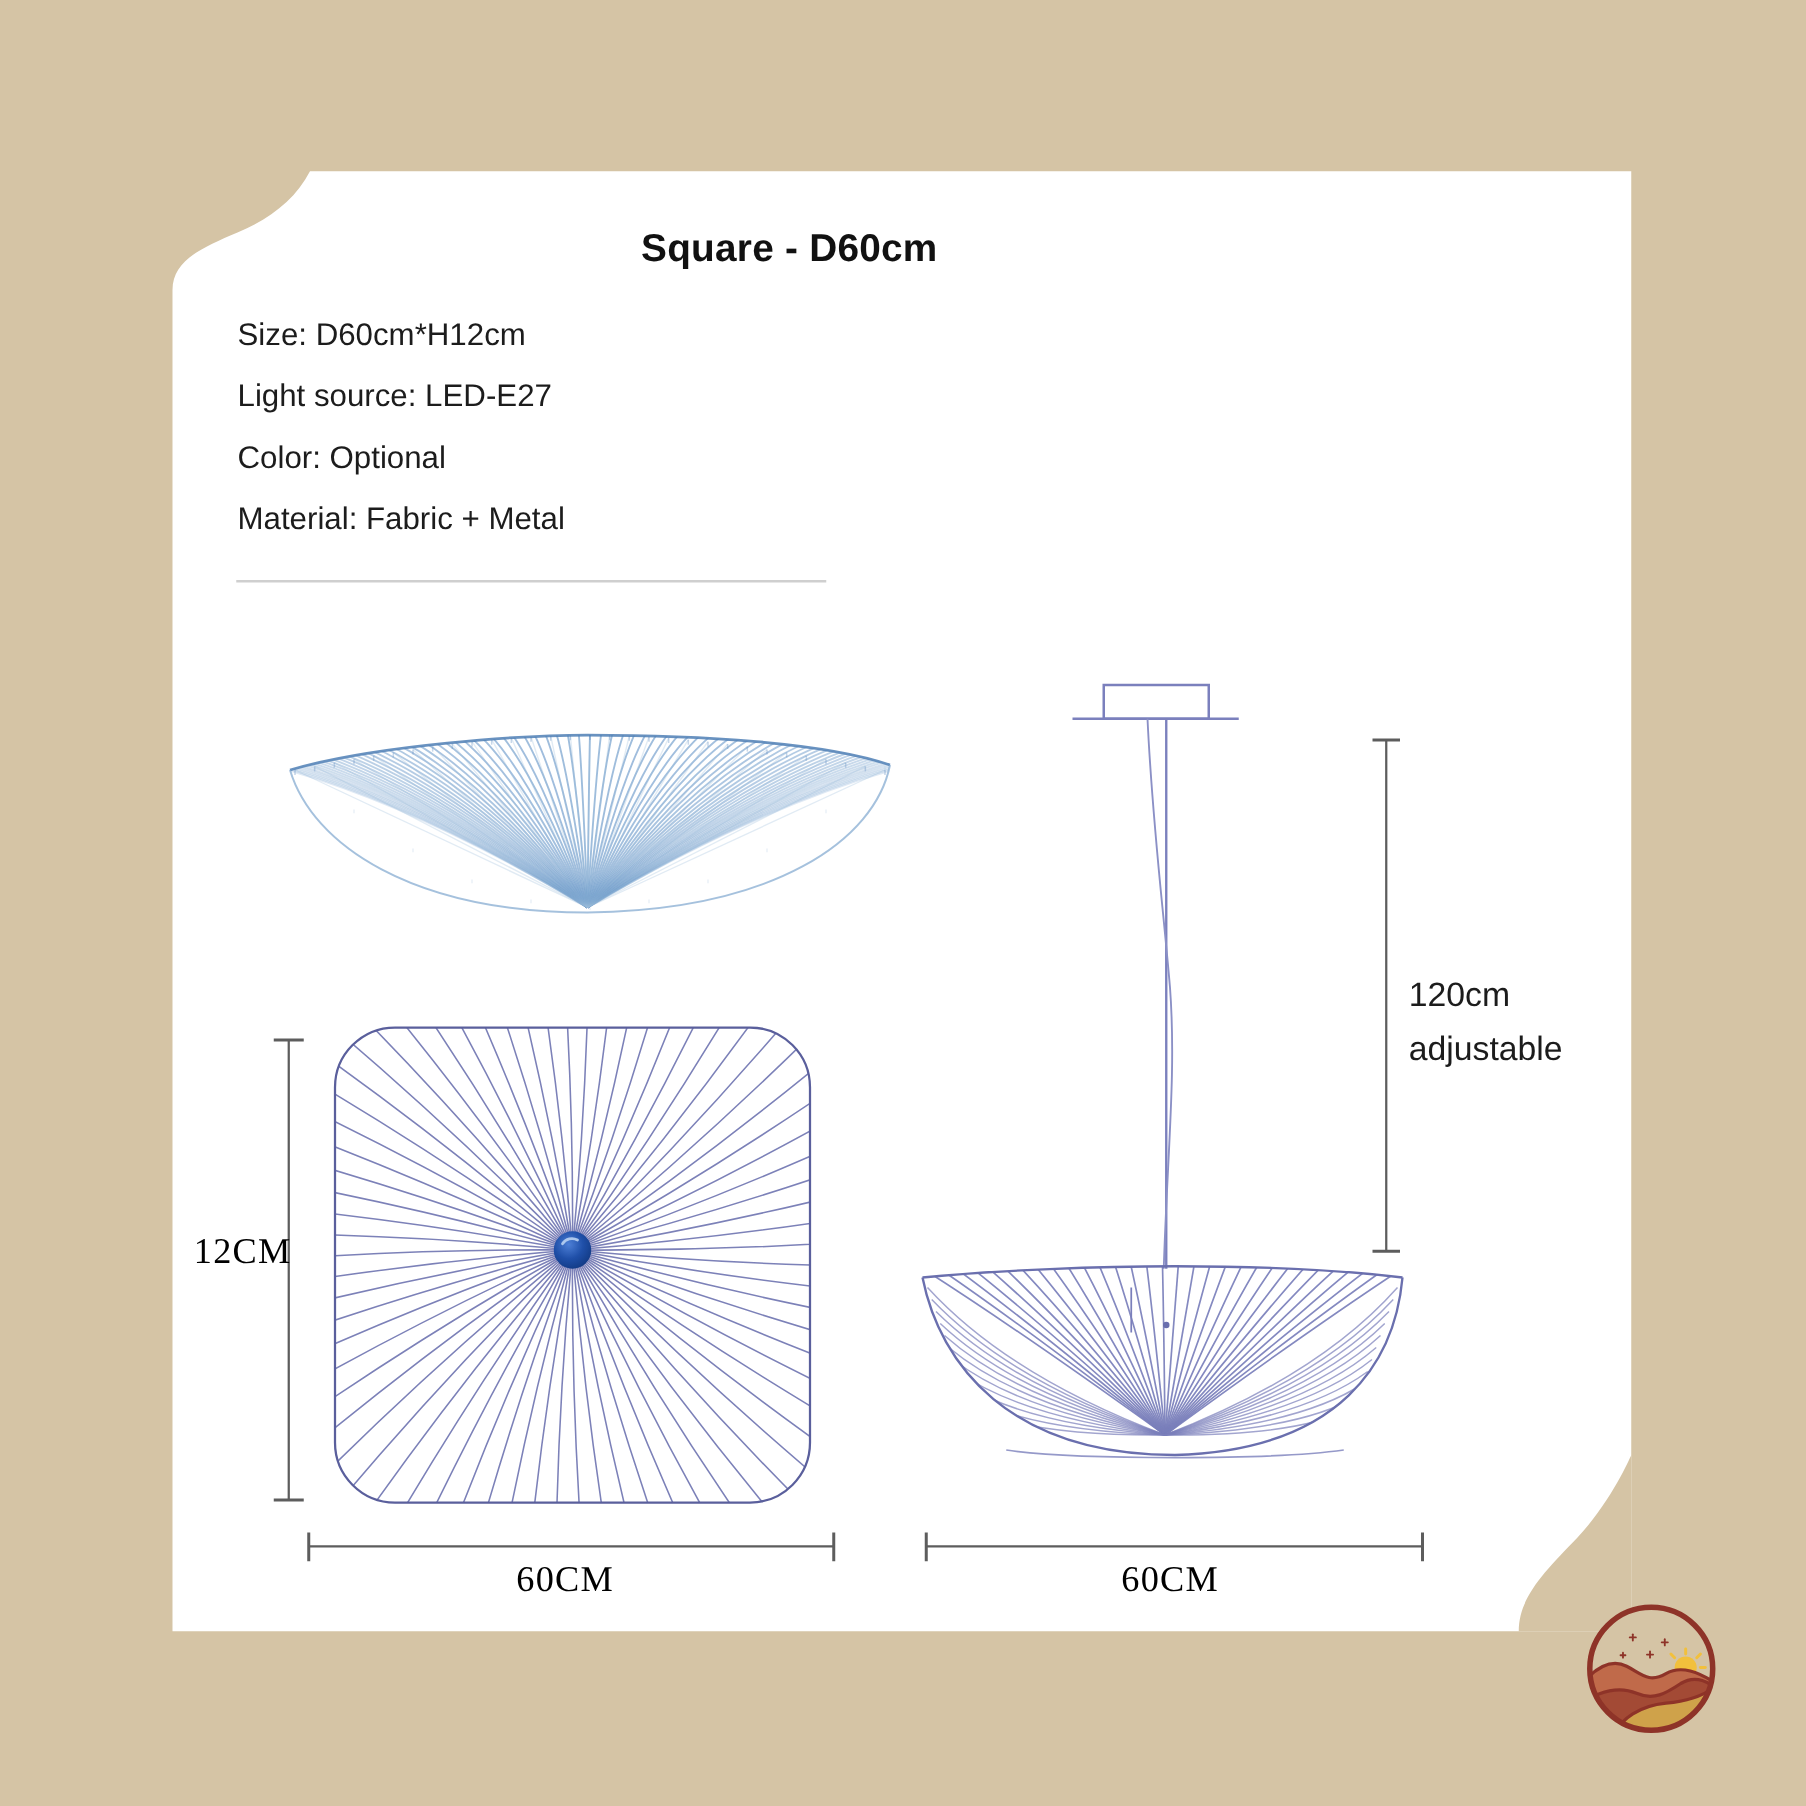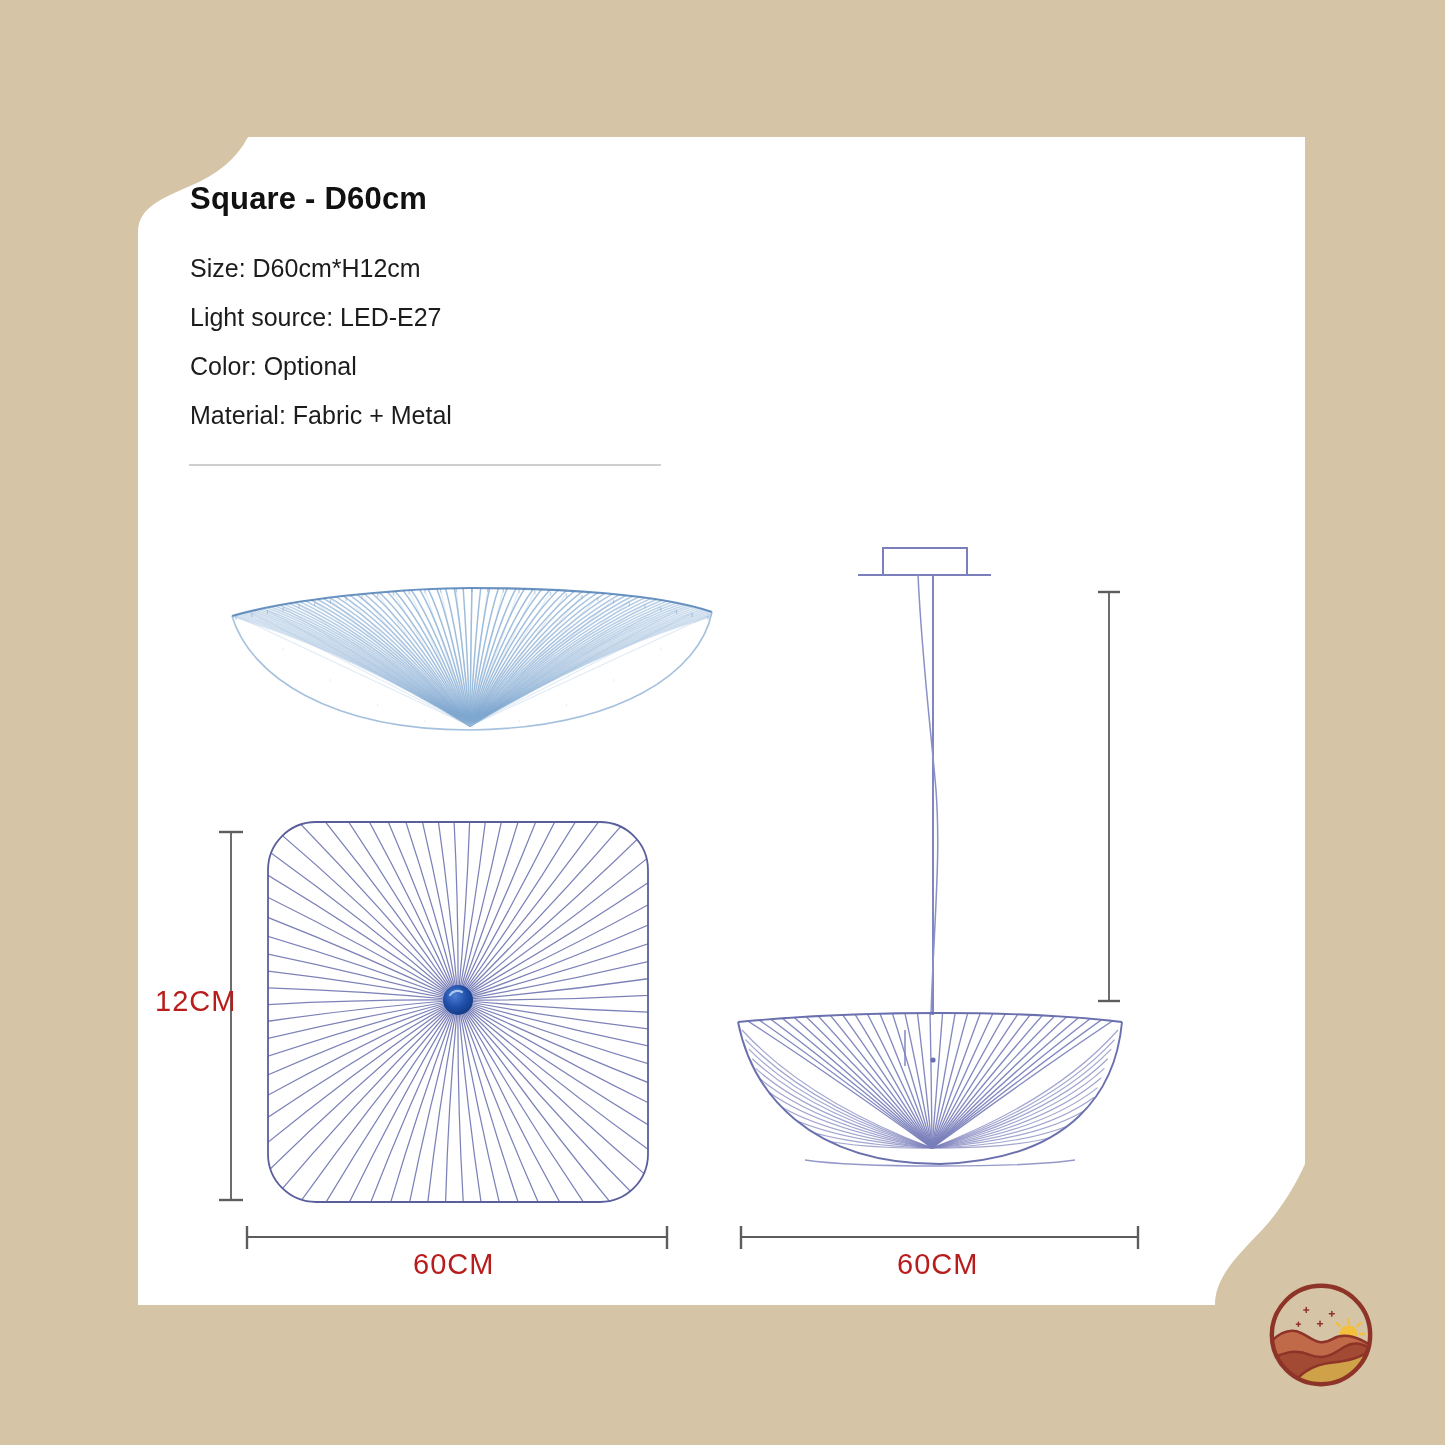--- a/index.html
+++ b/index.html
@@ -29,20 +29,21 @@
     top: 182px;
     width: 560px;
   }
   #spec-title {
     font-size: 31px;
     font-weight: bold;
     color: #111111;
     letter-spacing: 0.2px;
     margin: 0 0 28px 0;
     line-height: 1.1;
+    text-align: right;
   }
   .spec-line {
     font-size: 25px;
     font-weight: 300;
     color: #1c1c1c;
     line-height: 1.96;
     white-space: nowrap;
   }
   #spec-divider {
     position: absolute;
@@ -56,23 +57,23 @@
   .draw {
     position: absolute;
     left: 0; top: 0;
     width: 1445px;
     height: 1445px;
     pointer-events: none;
   }
   
   .dim-label {
     position: absolute;
-    font-family: Liberation Sans, sans-serif;
+    font-family: Liberation Serif, serif;
     font-size: 29px;
-    color: #b91c1c;
+    color: #000000;
     letter-spacing: 1px;
     white-space: nowrap;
   }
   #dim-12cm { left: 155px; top: 985px; }
   #dim-60cm-left { left: 413px; top: 1248px; }
   #dim-60cm-right { left: 897px; top: 1248px; }
   #dim-120cm {
     position: absolute;
     left: 1127px;
     top: 775px;
@@ -494,20 +495,24 @@
     <g>
       <line x1="741" y1="1237" x2="1138" y2="1237" stroke="#5d5d5d" stroke-width="1.8"></line>
       <line x1="741" y1="1226" x2="741" y2="1249" stroke="#5d5d5d" stroke-width="2.4"></line>
       <line x1="1138" y1="1226" x2="1138" y2="1249" stroke="#5d5d5d" stroke-width="2.4"></line>
     </g>
   </svg>
 
   <div class="dim-label" id="dim-12cm">12CM</div>
   <div class="dim-label" id="dim-60cm-left">60CM</div>
   <div class="dim-label" id="dim-60cm-right">60CM</div>
+  <div id="dim-120cm">
+    <div>120cm</div>
+    <div>adjustable</div>
+  </div>
 
   <svg id="logo" viewBox="0 0 120 120">
     <defs>
       <clipPath id="logoClip">
           <circle cx="60" cy="60" r="50"></circle>
         </clipPath>
     </defs>
     <circle cx="60" cy="60" r="50" fill="#d5c4a5"></circle>
     <g clip-path="url(#logoClip)">
 

